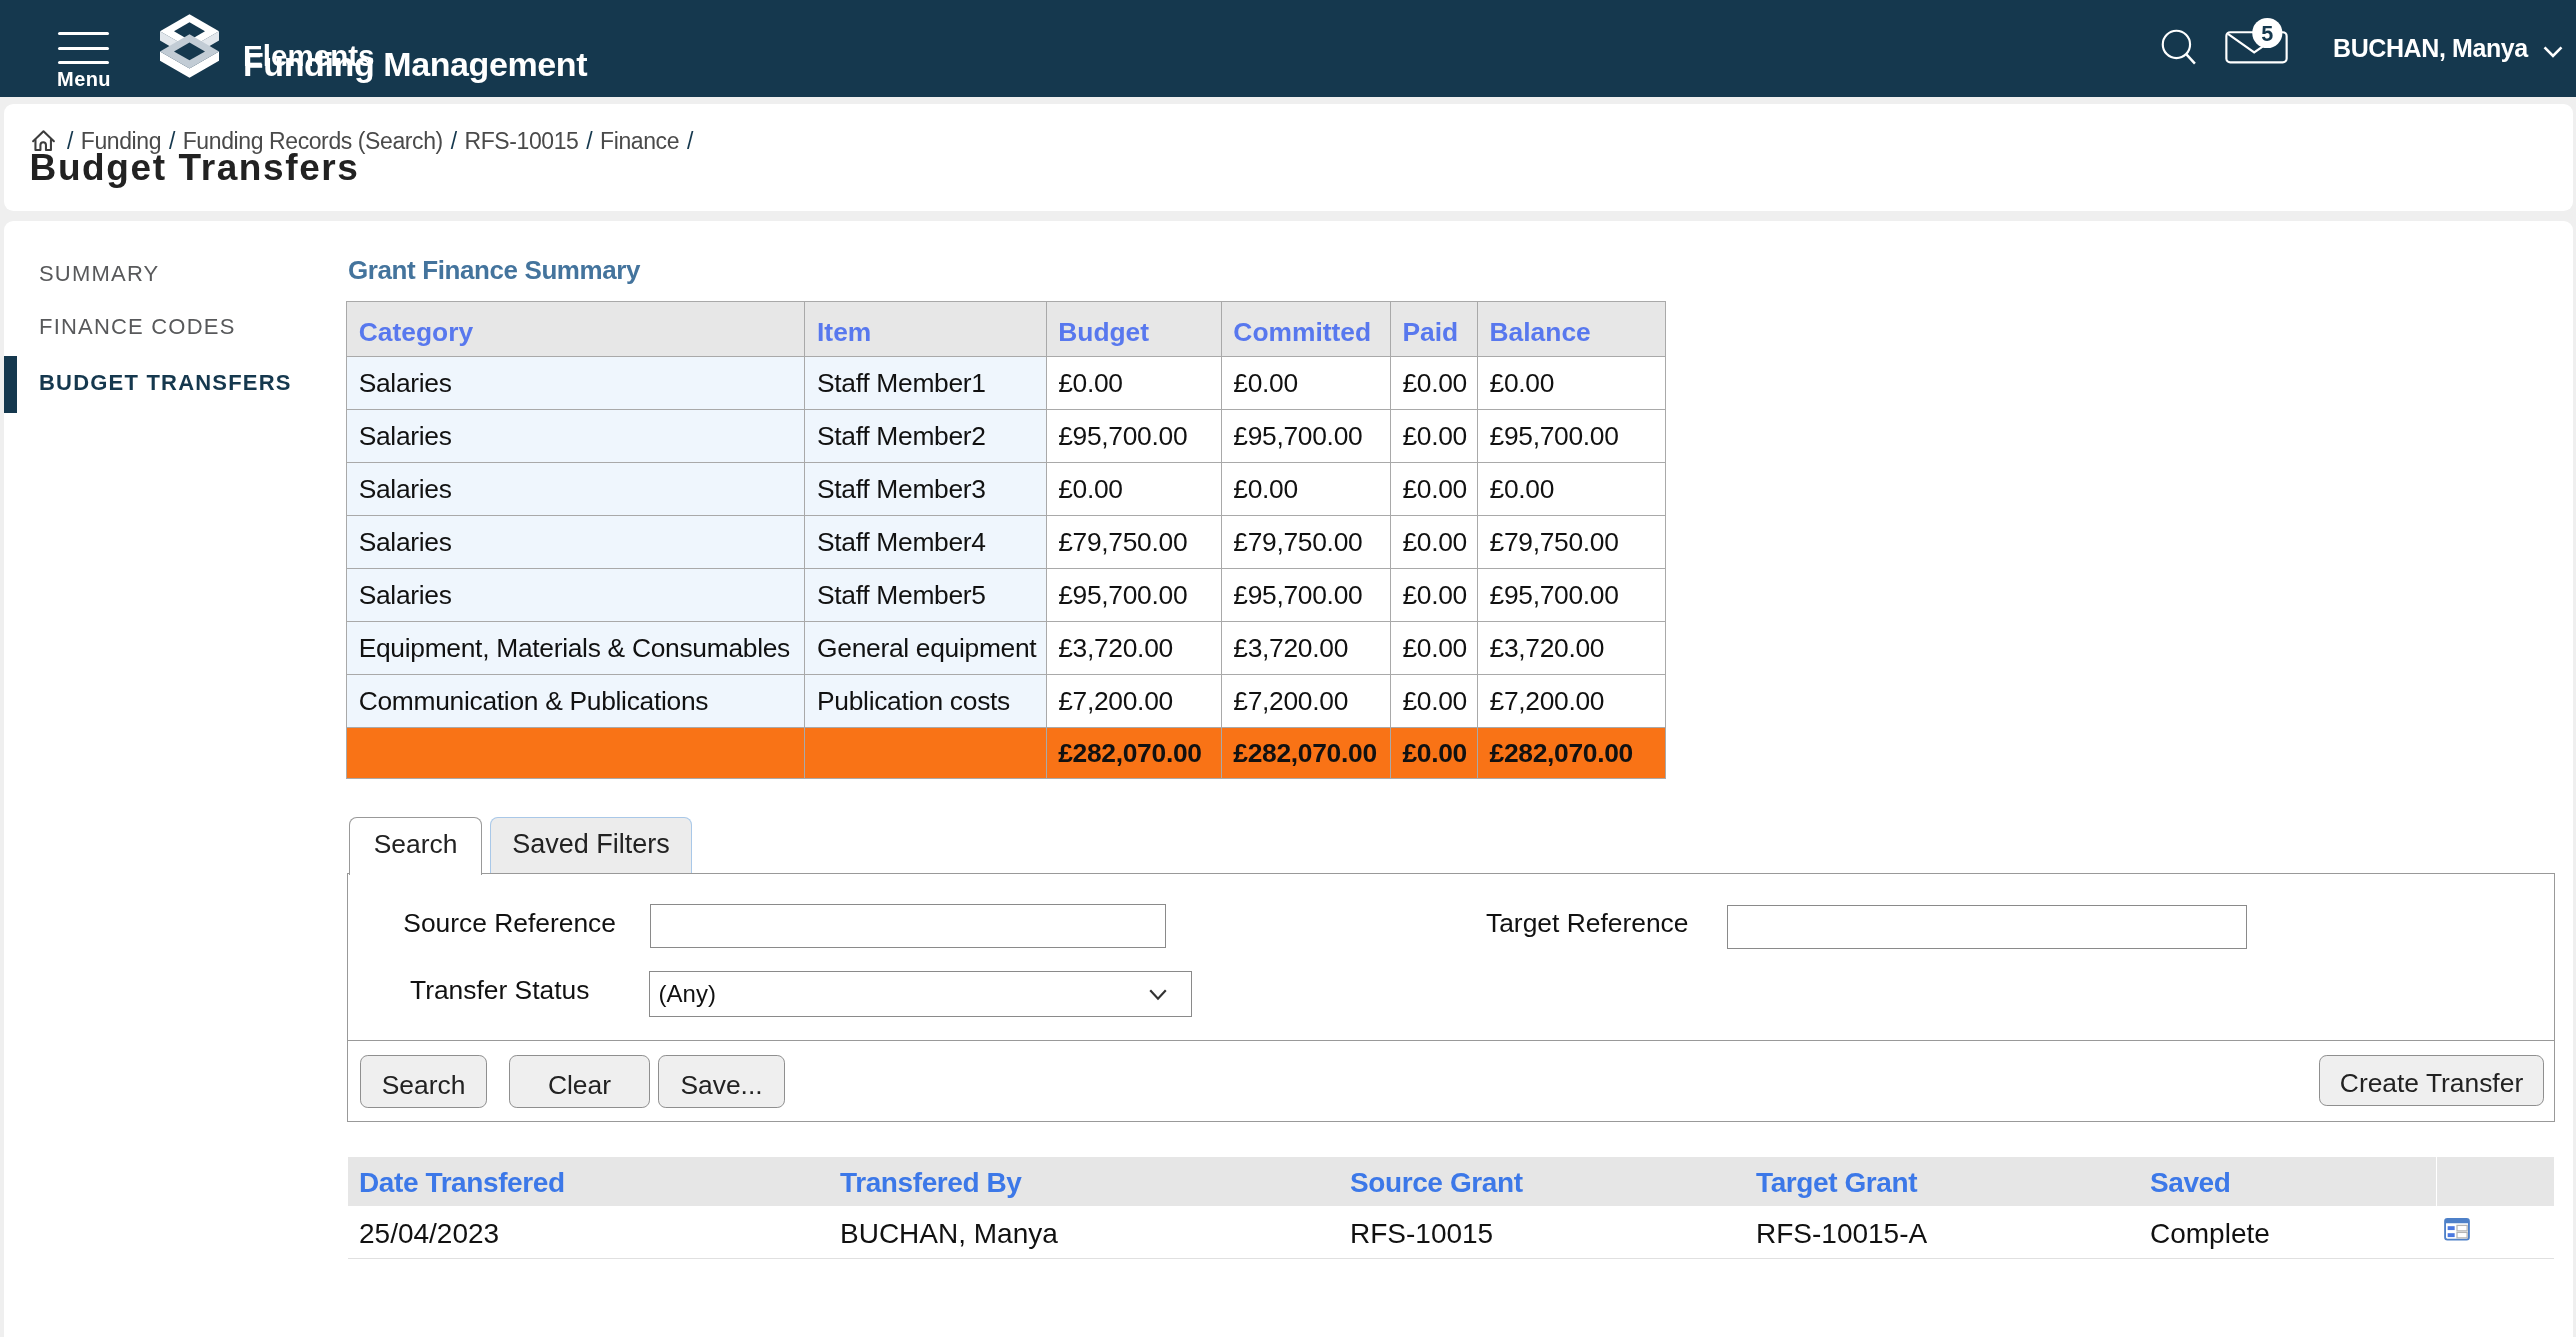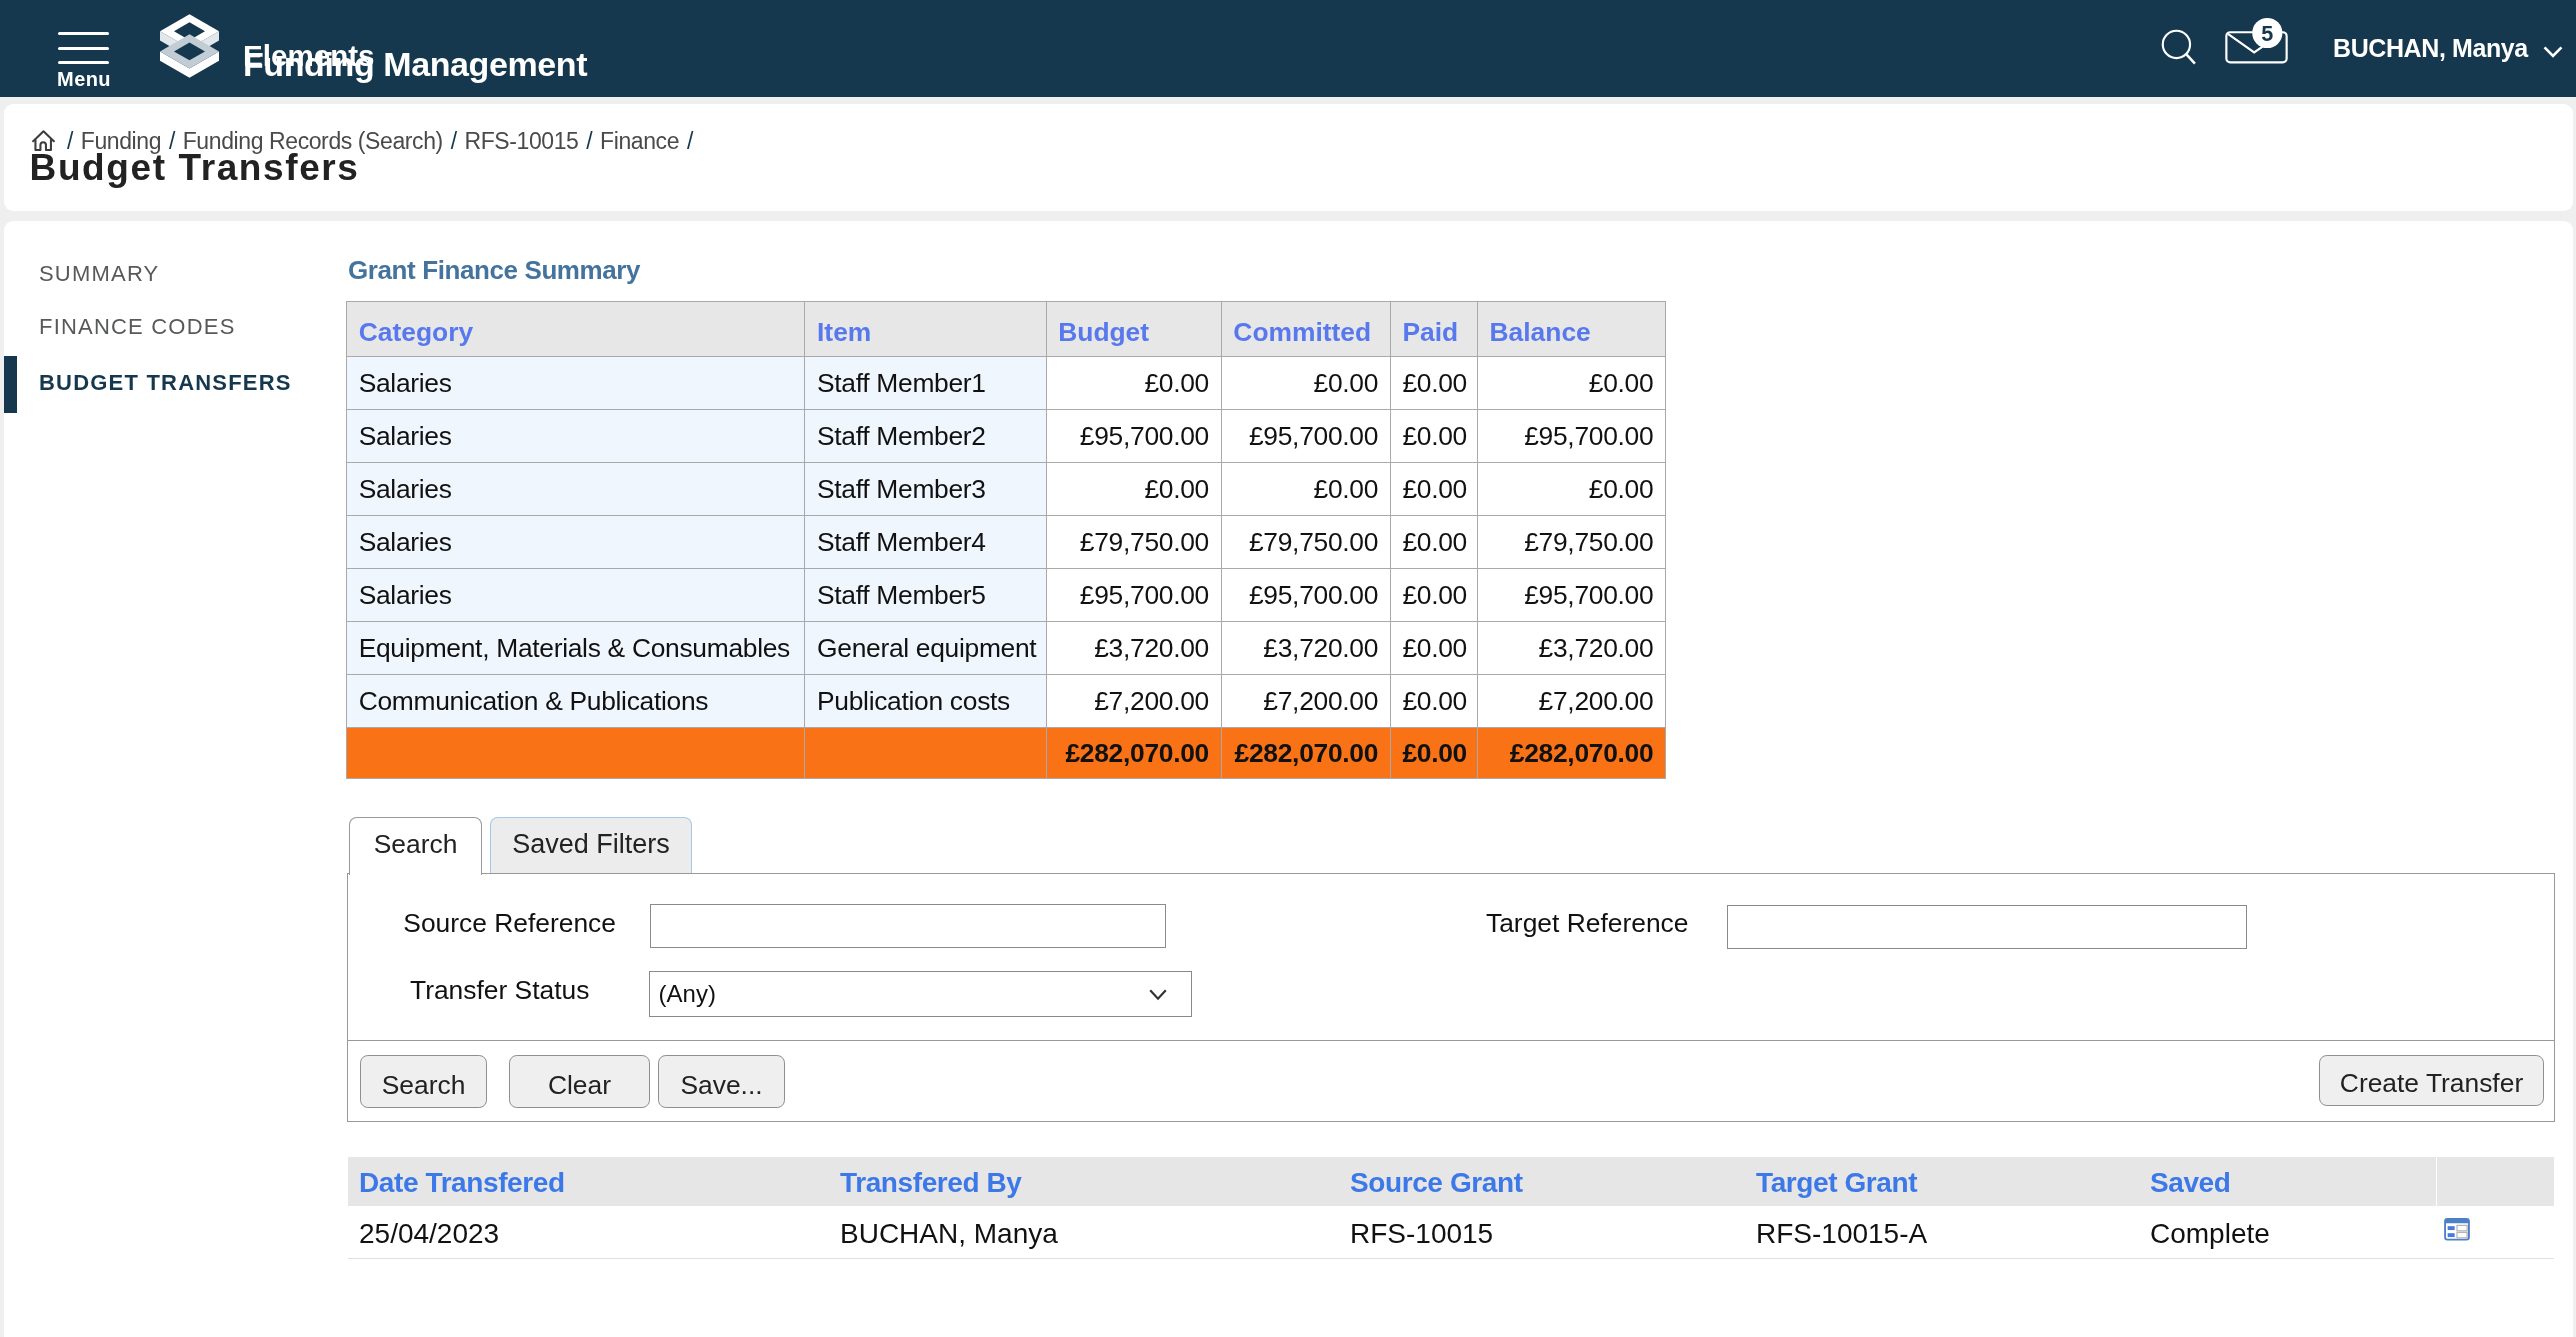--- a/index.html
+++ b/index.html
@@ -31,21 +31,21 @@
 
 #gfs { position:absolute; left:348px; top:255px; font-size:26px; font-weight:bold; color:#44749d; letter-spacing:-0.4px; }
 
 
 #ttab { position:absolute; left:346px; top:301px; border-collapse:collapse; font-size:26.4px; color:#111; table-layout:fixed; width:1320px; }
 #ttab td { letter-spacing:-0.3px; white-space:nowrap; }
 #ttab td, #ttab th { border:1.6px solid #a9a9a9; padding:0 11.7px; }
 #ttab th { background:#e7e7e7; color:#5878ee; text-align:left; font-weight:bold; height:55px; padding-top:7px; padding-bottom:0; }
 #ttab td { height:53px; }
 #ttab td.c1, #ttab td.c2 { background:#eff6fd; }
-#ttab td.num { text-align:right; }
+#ttab td.num { }
 #ttab tr.tot td { background:#f97316; font-weight:bold; height:51px; }
 
 
 #tabSearch { position:absolute; left:349px; top:817px; width:133px; height:58px; background:#fff; border:1.6px solid #999; border-bottom:none; border-radius:7.8px 7.8px 0 0; font-size:26.4px; color:#222; text-align:center; line-height:53px; z-index:3; }
 #tabSaved { position:absolute; left:490px; top:817px; width:202px; height:57px; background:#ececec; border:1.6px solid #a9c8e8; border-bottom:none; border-radius:7.8px 7.8px 0 0; font-size:27px; color:#222; text-align:center; line-height:53px; z-index:1; }
 #panel { position:absolute; left:347px; top:873px; width:2208px; height:169px; border:1.6px solid #999; border-bottom:none; background:#fff; z-index:2; }
 #panelBtns { position:absolute; left:347px; top:1040px; width:2208px; height:82px; border:1.6px solid #999; background:#fff; z-index:2; }
 .flabel { position:absolute; font-size:26.4px; color:#111; z-index:5; }
 .finput { position:absolute; height:44px; background:#fff; border:1.6px solid #8a8a8a; z-index:5; }
 .btn { position:absolute; height:53px; background:#efefef; border:1.6px solid #8f8f8f; border-radius:7.8px; font-size:26.4px; color:#222; text-align:center; line-height:58px; z-index:5; }

